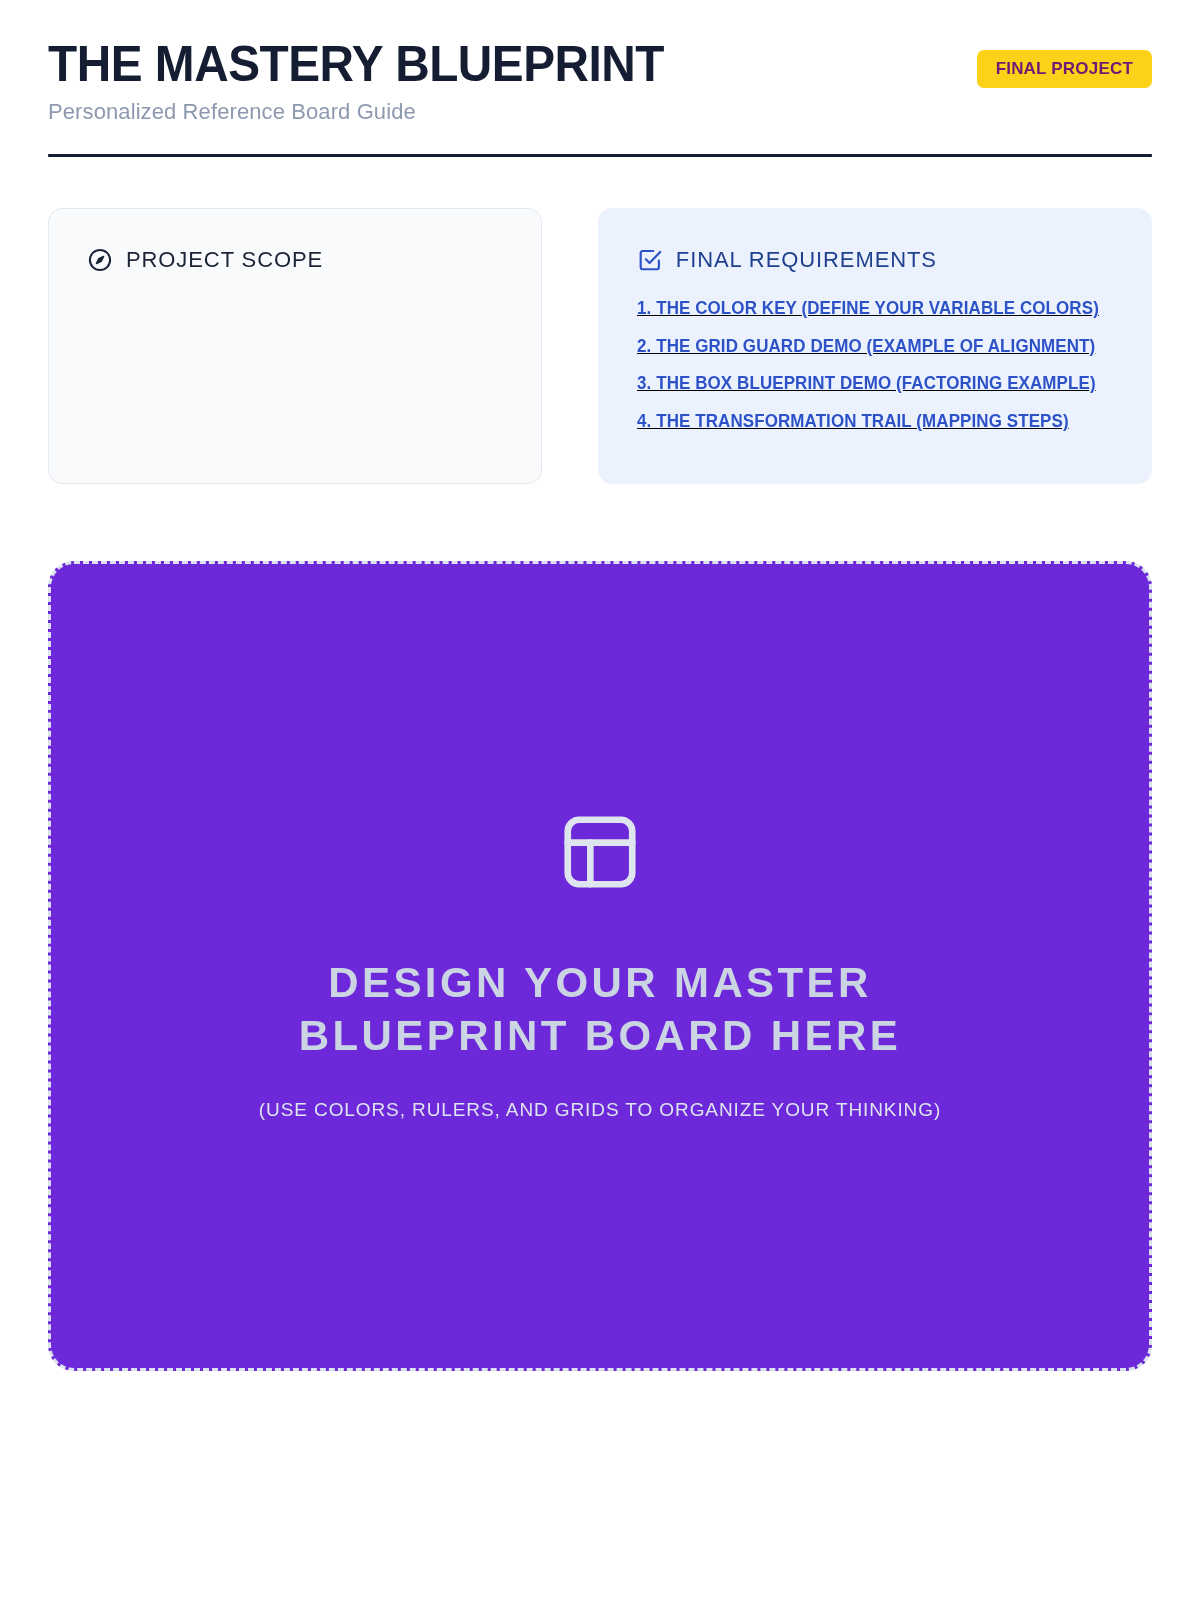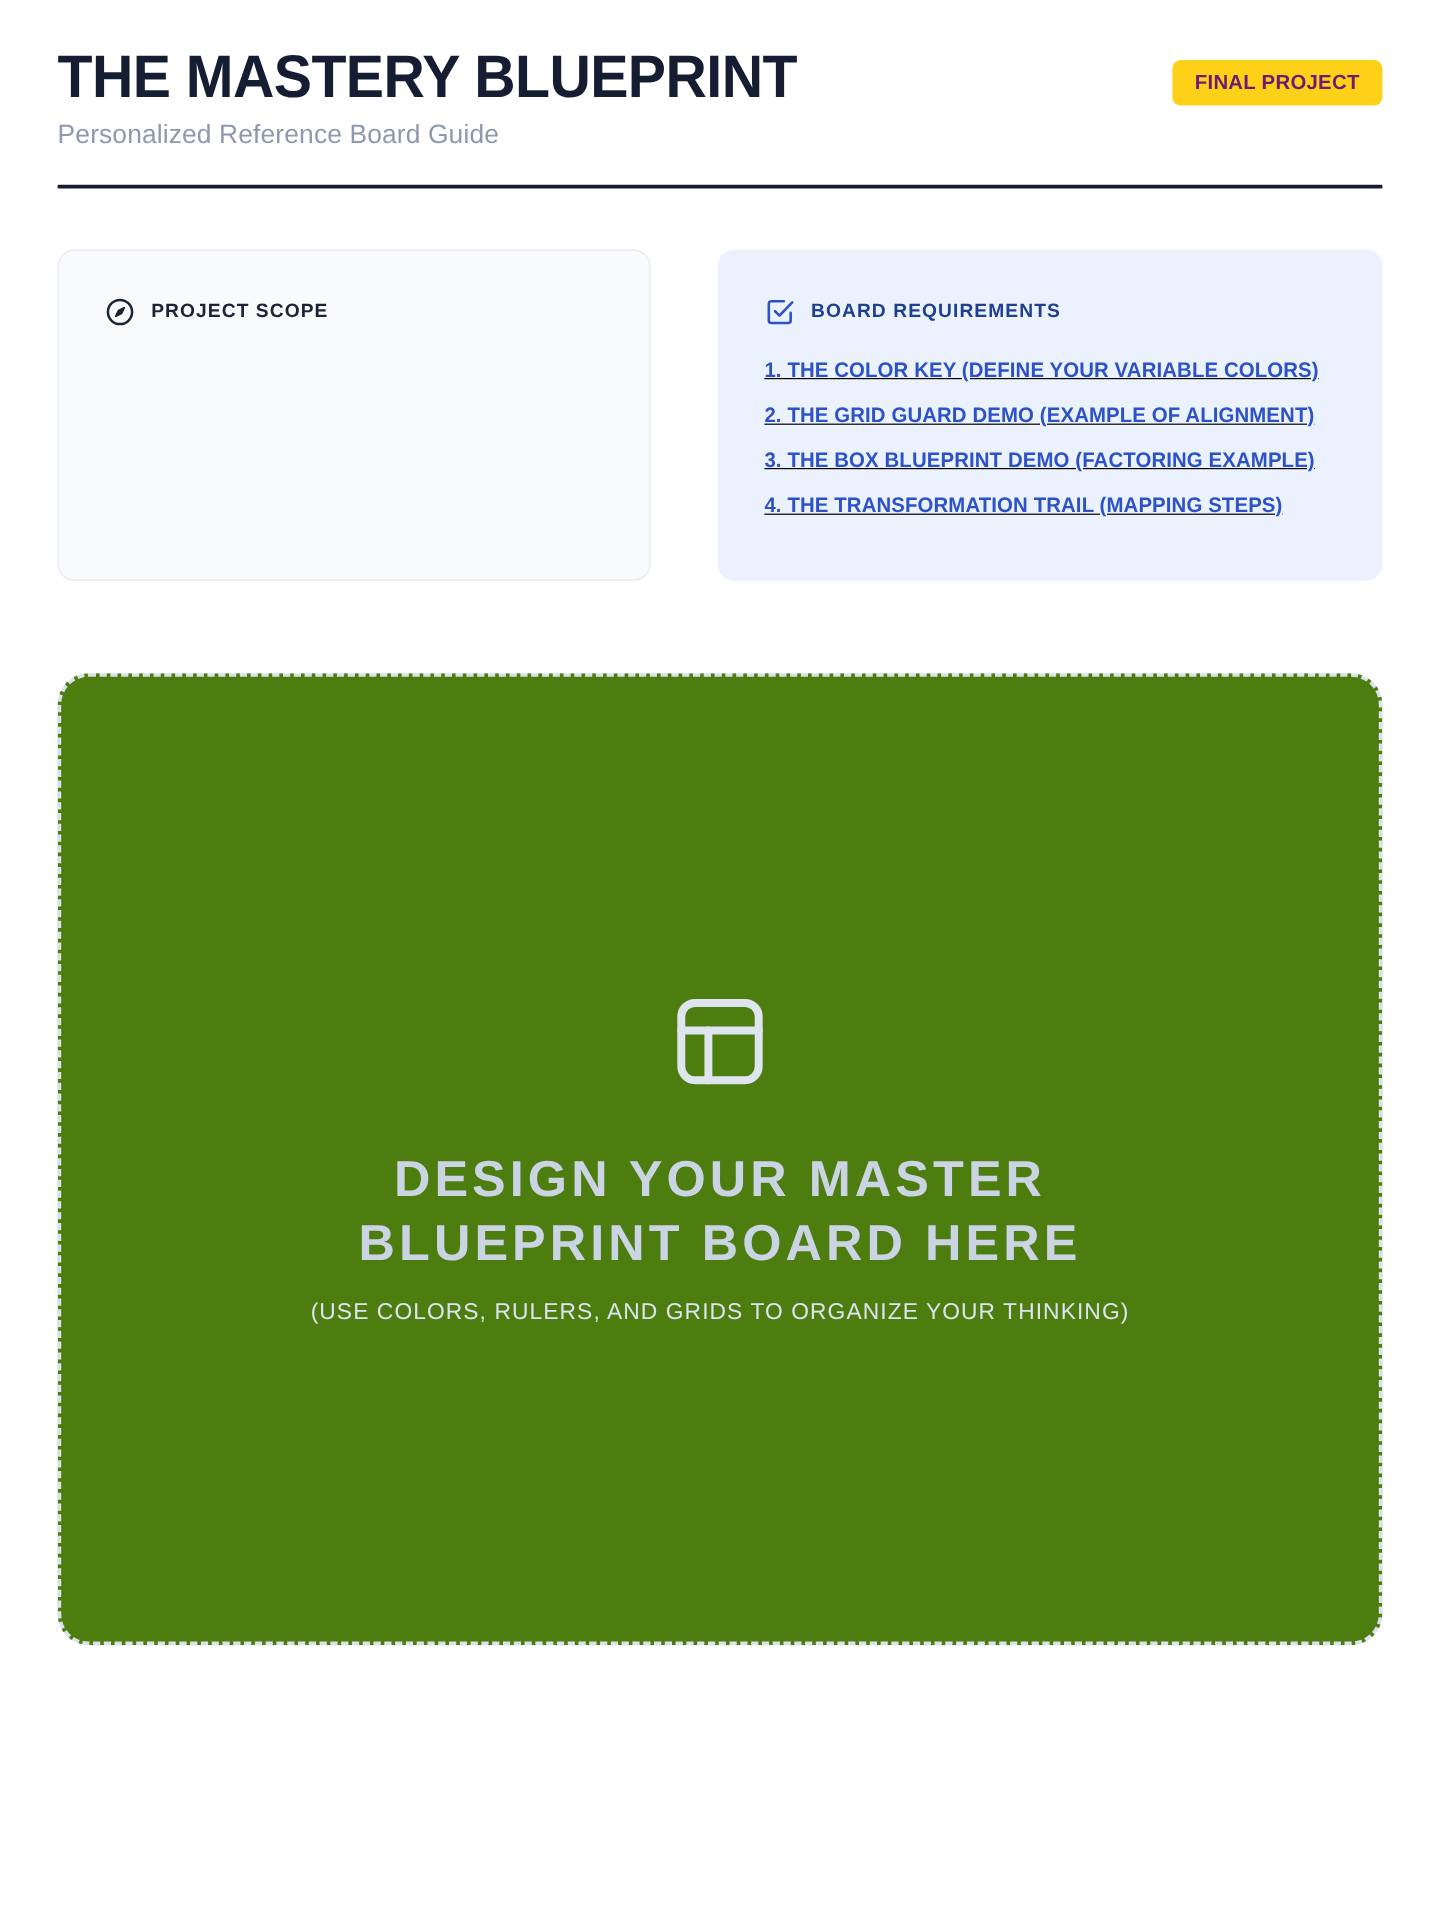--- a/index.html
+++ b/index.html
@@ -100,22 +100,22 @@
   }
 
   .card-head {
     display: flex;
     align-items: center;
     gap: 13px;
     margin-bottom: 27px;
   }
   .card-head .icon { display: block; line-height: 0; }
   .card-title {
-    font-size: 16px;
-    font-weight: 700;
+    font-size: 22px;
+    font-weight: 400;
     letter-spacing: 0.9px;
     line-height: 1;
   }
   .card--scope .card-title { color: #1B2437; }
   .card--reqs  .card-title { color: #1F3F8F; }
 
   .scope-text {
     margin: 0;
     font-size: 19px;
     line-height: 1.72;
@@ -143,26 +143,27 @@
   }
   .req-item:last-child { margin-bottom: 0; }
 
   
   .dropzone {
     margin-top: 77px;
     height: 810px;
     box-sizing: border-box;
     border: 3px dashed #DBE2ED;
     border-radius: 26px;
-    background: #4d7c0f;
+    background: #6d28d9;
     display: flex;
     flex-direction: column;
     align-items: center;
     justify-content: center;
     text-align: center;
+    gap: 16px;
   }
   .dz-icon { line-height: 0; margin-bottom: 46px; }
 
   .dz-title {
     font-family: "Liberation Sans Narrow", "Liberation Sans", sans-serif;
     font-size: 42px;
     font-weight: 700;
     color: #CAD4E3;
     letter-spacing: 3.4px;
     line-height: 1.25;
@@ -210,21 +211,21 @@
     </section>
 
     <section class="card card--reqs">
       <div class="card-head">
         <span class="icon">
           <svg width="26" height="26" viewBox="0 0 24 24" fill="none" stroke="#2D52C8" stroke-width="2" stroke-linecap="round" stroke-linejoin="round">
             <path d="M20.2 12.6 V18.6 a1.9 1.9 0 0 1 -1.9 1.9 H5.3 a1.9 1.9 0 0 1 -1.9 -1.9 V5.6 a1.9 1.9 0 0 1 1.9 -1.9 H15"></path>
             <path d="M8.2 11.4 L11.6 14.8 L21.4 4.6"></path>
           </svg>
         </span>
-        <span class="card-title">BOARD REQUIREMENTS</span>
+        <span class="card-title">FINAL REQUIREMENTS</span>
       </div>
       <ul class="req-list">
         <li class="req-item">1. THE COLOR KEY (DEFINE YOUR VARIABLE COLORS)</li>
         <li class="req-item">2. THE GRID GUARD DEMO (EXAMPLE OF ALIGNMENT)</li>
         <li class="req-item">3. THE BOX BLUEPRINT DEMO (FACTORING EXAMPLE)</li>
         <li class="req-item">4. THE TRANSFORMATION TRAIL (MAPPING STEPS)</li>
       </ul>
     </section>
   </div>
 

